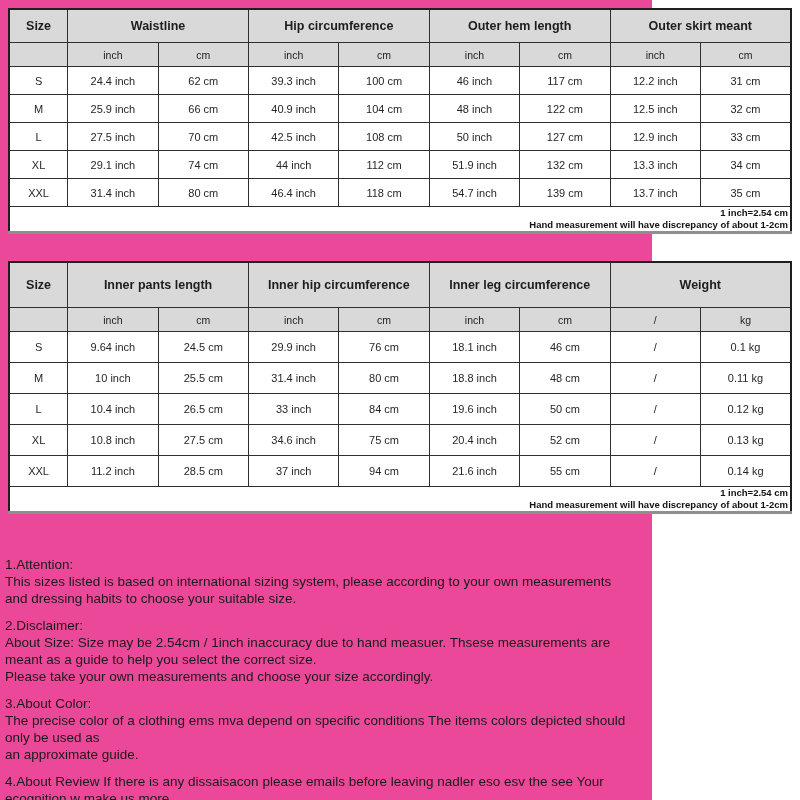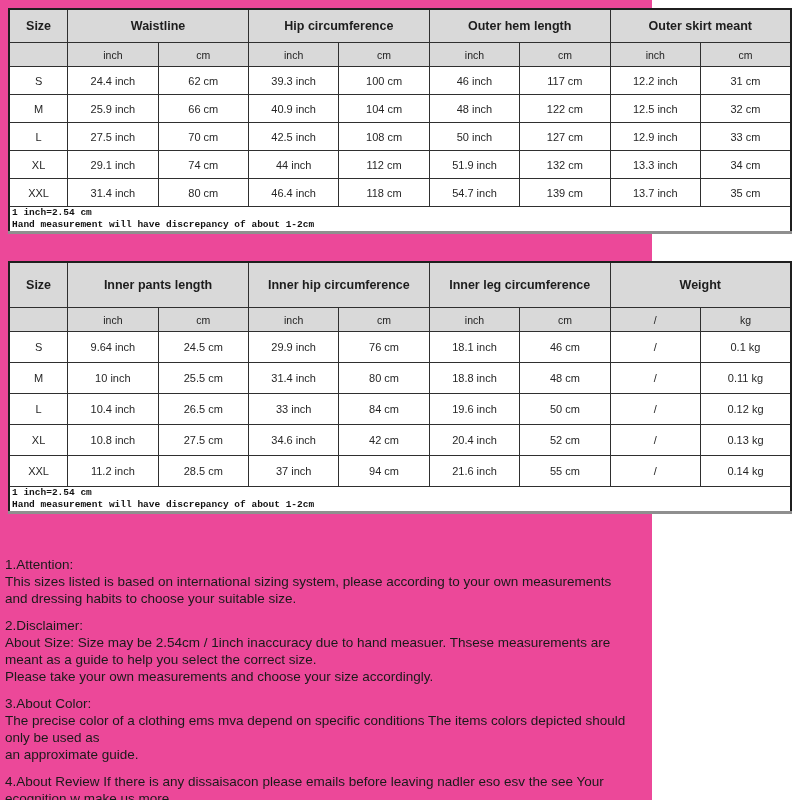--- a/index.html
+++ b/index.html
@@ -55,22 +55,22 @@
 
   .t2 tr.group-row th { height: 44px; }
   .t2 tr.sub-row th   { height: 23px; }
   .t2 tbody tr th, .t2 tbody tr td { height: 30px; }
 
   tfoot td {
     background: #ffffff;
     padding: 9px 0 11px 0;
   }
   tfoot .conv-line {
-    text-align: left;
-    font-family: Liberation Mono, monospace;
+    text-align: right;
+    font-family: Liberation Sans, sans-serif;
     font-weight: bold;
     font-size: 9.5px;
     line-height: 12px;
     color: #111111;
     letter-spacing: 0px;
   }
 
   .table-gap { height: 27px; }
 
   .notes {
@@ -257,21 +257,21 @@
           <td>19.6 inch</td>
           <td>50 cm</td>
           <td>/</td>
           <td>0.12 kg</td>
         </tr>
         <tr>
           <th>XL</th>
           <td>10.8 inch</td>
           <td>27.5 cm</td>
           <td>34.6 inch</td>
-          <td>42 cm</td>
+          <td>75 cm</td>
           <td>20.4 inch</td>
           <td>52 cm</td>
           <td>/</td>
           <td>0.13 kg</td>
         </tr>
         <tr>
           <th>XXL</th>
           <td>11.2 inch</td>
           <td>28.5 cm</td>
           <td>37 inch</td>

